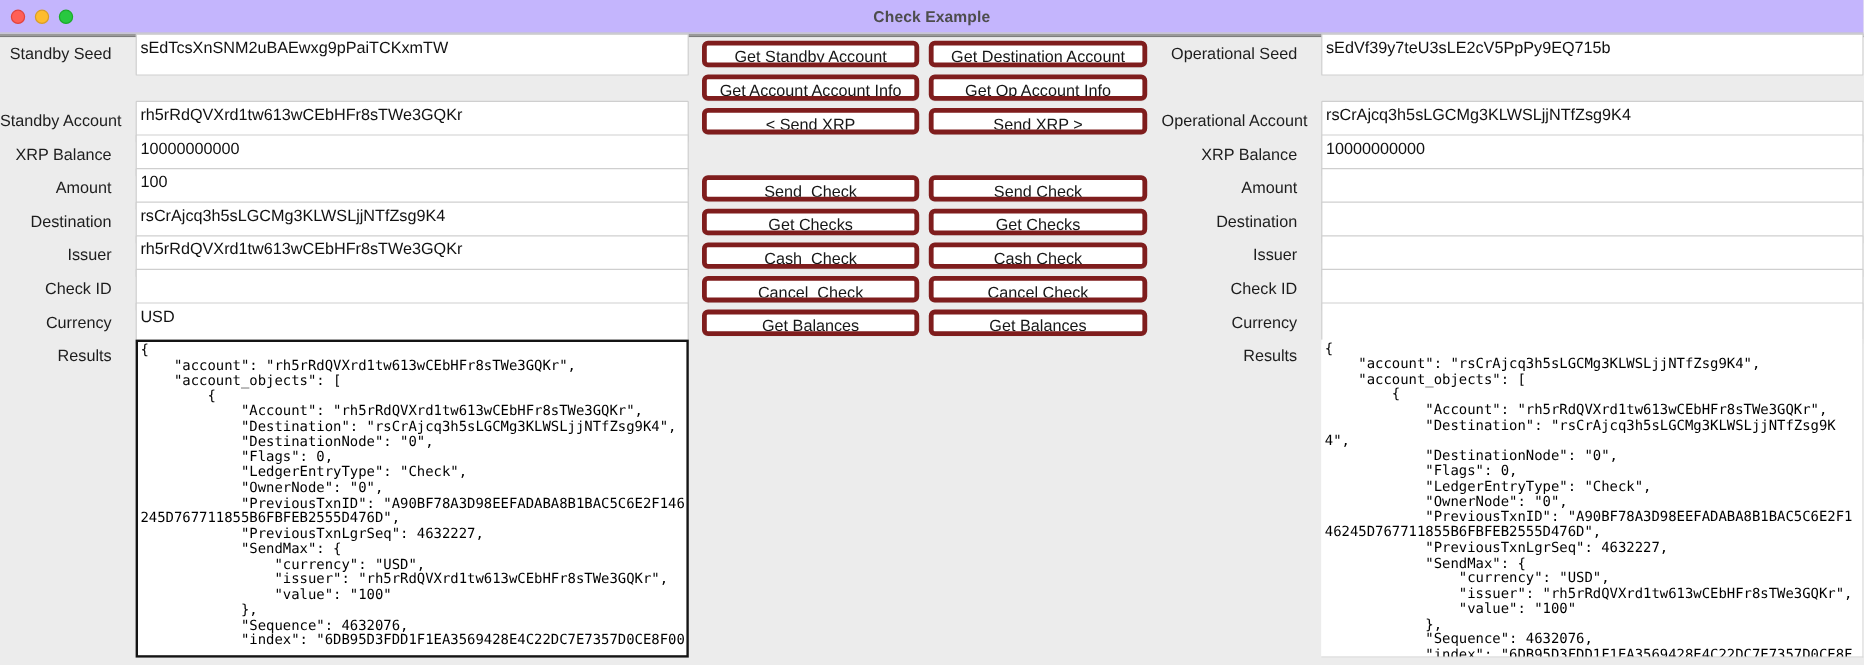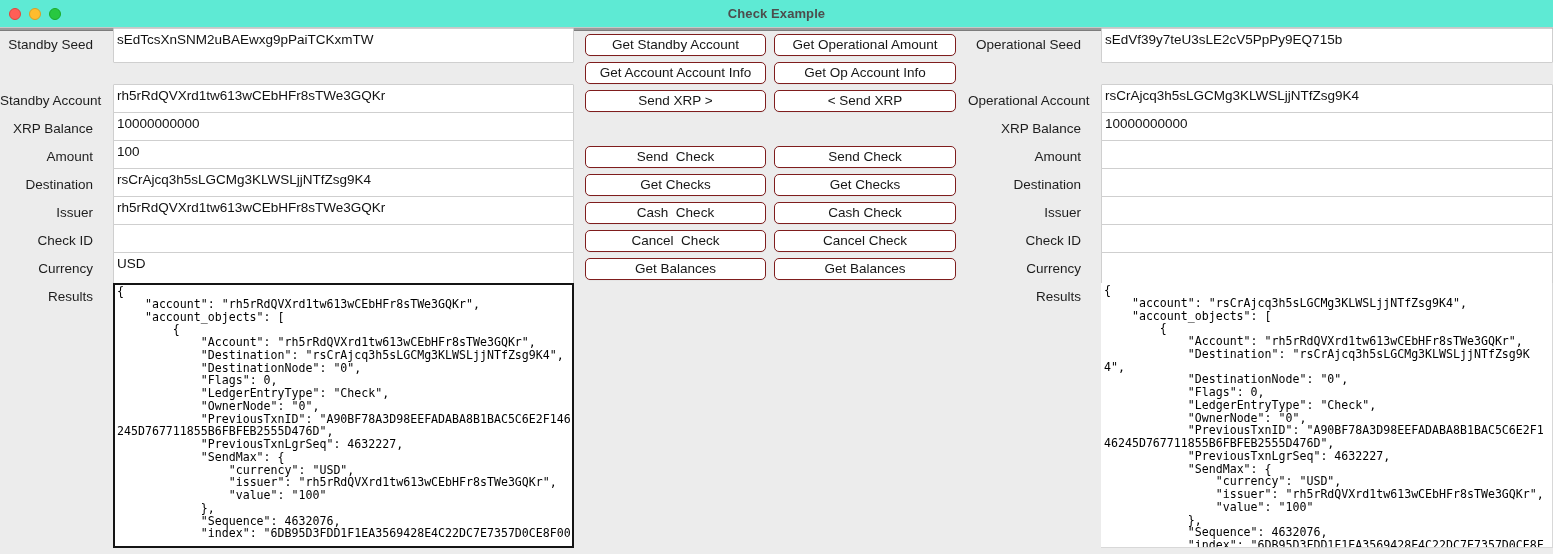--- a/index.html
+++ b/index.html
@@ -14,21 +14,21 @@
   #app {
     position: relative;
     width: 1553px; height: 554px;
     background: #ececec;
   }
 
   
   .titlebar {
     position: relative;
     height: 28px;
-    background: #5eead4;
+    background: #c4b5fd;
     display: flex;
     align-items: center;
     justify-content: center;
     border-bottom: 1px solid #c8c8c8;
   }
   .traffic {
     position: absolute;
     left: 9px; top: 0;
     height: 28px;
     display: flex;
@@ -92,21 +92,21 @@
     white-space: nowrap;
     overflow: hidden;
     width: 100%;
   }
 
   .btn {
     height: 22px;
     align-self: center;
     margin: 0 4px;
     background: #ffffff;
-    border: 1px solid #7f1d1d;
+    border: 4px solid #7f1d1d;
     border-radius: 5px;
     font-family: "Liberation Sans", sans-serif;
     font-size: 13.5px;
     color: #161616;
     text-align: center;
     line-height: 20px;
     white-space: pre;
     overflow: hidden;
     cursor: default;
     box-shadow: 0 0.5px 0.5px rgba(0,0,0,0.06);
@@ -157,39 +157,39 @@
     <span class="title-text">Check Example</span>
   </div>
   <div class="topline"></div>
 
   <div class="main">
 
     <div class="lbl">Standby Seed</div>
     <div class="fld">sEdTcsXnSNM2uBAEwxg9pPaiTCKxmTW</div>
     <div class="spacer"></div>
     <div class="btn">Get Standby Account</div>
-    <div class="btn">Get Operational Amount</div>
+    <div class="btn">Get Destination Account</div>
     <div class="spacer"></div>
     <div class="lbl">Operational Seed</div>
     <div class="fld">sEdVf39y7teU3sLE2cV5PpPy9EQ715b</div>
 
     <div class="spacer"></div>
     <div class="spacer"></div>
     <div class="spacer"></div>
     <div class="btn">Get Account Account Info</div>
     <div class="btn">Get Op Account Info</div>
     <div class="spacer"></div>
     <div class="spacer"></div>
     <div class="spacer"></div>
 
     <div class="lbl">Standby Account</div>
     <div class="fld">rh5rRdQVXrd1tw613wCEbHFr8sTWe3GQKr</div>
     <div class="spacer"></div>
+    <div class="btn">&lt; Send XRP</div>
     <div class="btn">Send XRP &gt;</div>
-    <div class="btn">&lt; Send XRP</div>
     <div class="spacer"></div>
     <div class="lbl">Operational Account</div>
     <div class="fld">rsCrAjcq3h5sLGCMg3KLWSLjjNTfZsg9K4</div>
 
     <div class="lbl">XRP Balance</div>
     <div class="fld">10000000000</div>
     <div class="spacer"></div>
     <div class="spacer"></div>
     <div class="spacer"></div>
     <div class="spacer"></div>

